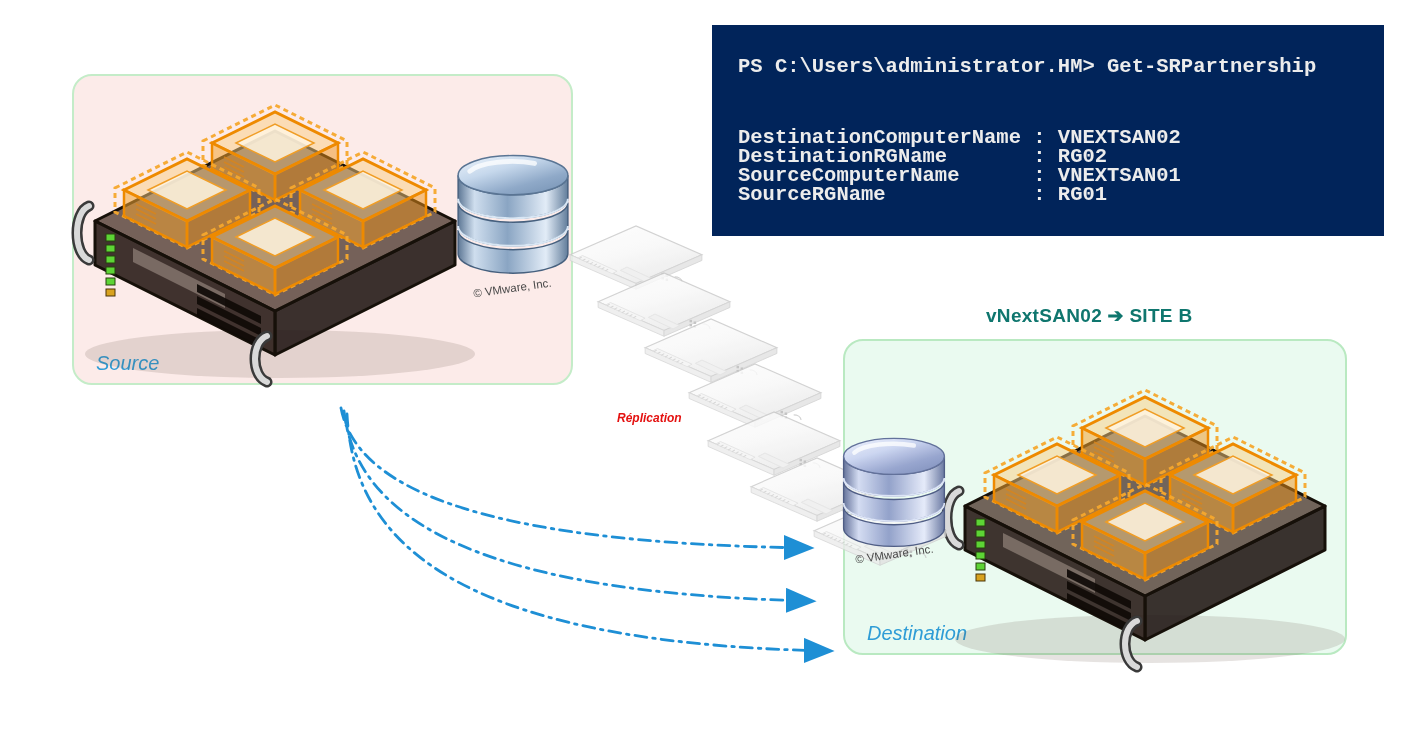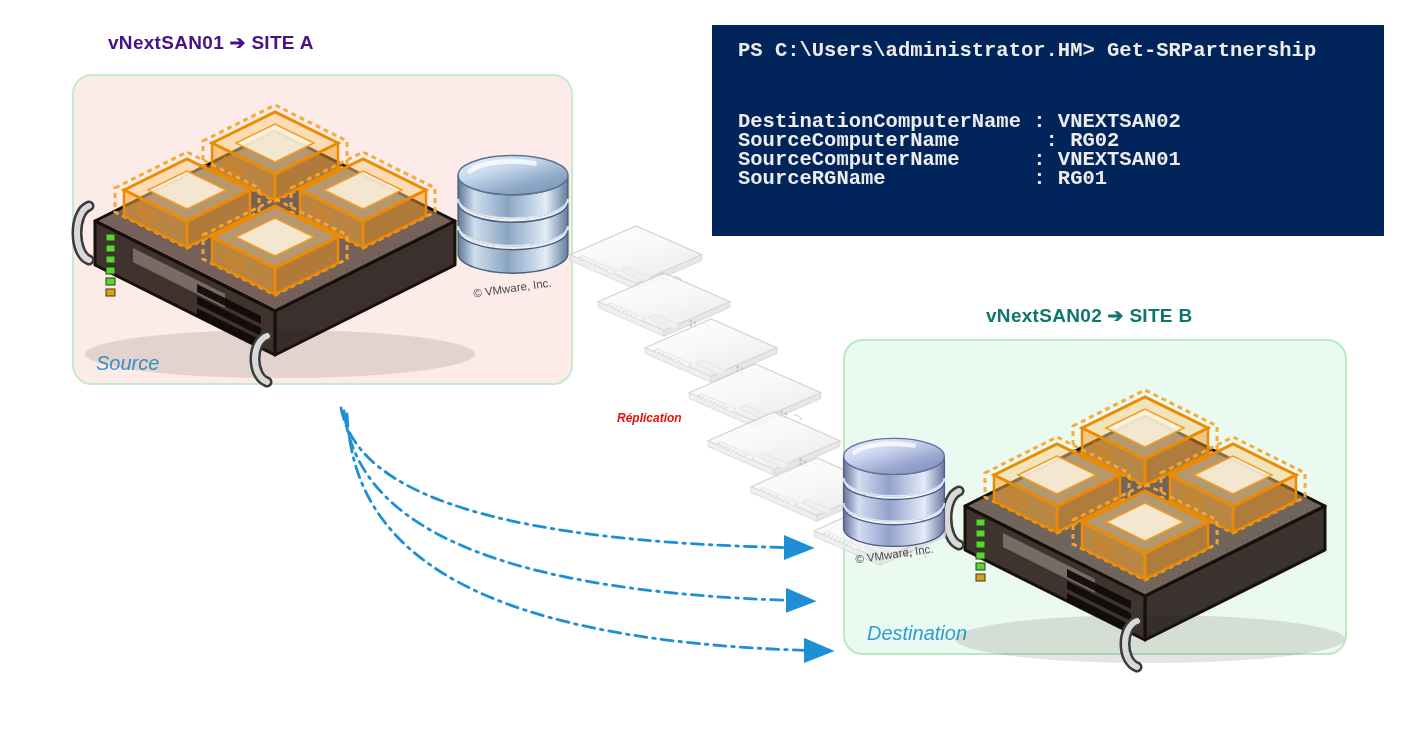--- a/index.html
+++ b/index.html
@@ -15,21 +15,21 @@
   .panel-label{position:absolute;left:22px;bottom:8px;font-style:italic;font-size:20px;color:#2e9cd6;}
   
   .site-title{position:absolute;font-size:19px;font-weight:bold;letter-spacing:.3px;white-space:nowrap;}
   .site-title.a{left:108px;top:31px;color:#4a1184;}
   .site-title.b{left:986px;top:304px;color:#0f766e;}
   
   .terminal{
     position:absolute;left:712px;top:25px;width:672px;height:211px;background:#01245a;
     color:#ececec;font-family:"Liberation Mono","DejaVu Sans Mono",monospace;
     font-weight:bold;font-size:20.5px;line-height:19px;box-sizing:border-box;
-    padding:16px 6px 0 26px;overflow:hidden;
+    padding:32px 6px 0 26px;overflow:hidden;
   }
   .terminal .prompt{white-space:pre;}
   .terminal .out{margin-top:52px;}
   .terminal .out div{white-space:pre;line-height:19px;}
   
   .replication{position:absolute;left:617px;top:411px;color:#e41110;font-size:12px;font-weight:bold;font-style:italic;}
   .footer{position:absolute;left:121px;top:644px;width:480px;text-align:center;color:#7030a0;font-weight:bold;font-size:19px;line-height:25px;}
   .credit{position:absolute;font-size:11.5px;color:#4a4a4a;transform:rotate(-8deg);white-space:nowrap;}
   .credit.src{left:473px;top:282px;}
   .credit.dst{left:855px;top:548px;}
@@ -166,27 +166,26 @@
   <svg class="abs db-dst" viewBox="0 0 120 150">
       <use href="#sym-db"></use>
     </svg>
   <div class="credit src">© VMware, Inc.</div>
   <div class="credit dst">© VMware, Inc.</div>
 
   <div class="terminal">
     <div class="prompt">PS C:\Users\administrator.HM&gt; Get-SRPartnership</div>
     <div class="out">
       <div>DestinationComputerName : VNEXTSAN02</div>
-      <div>SourceComputerName       : RG02</div>
+      <div>DestinationRGName       : RG02</div>
       <div>SourceComputerName      : VNEXTSAN01</div>
       <div>SourceRGName            : RG01</div>
     </div>
   </div>
 
-  <div class="site-title a">vNextSAN01 ➔ SITE A</div>
   <div class="site-title b">vNextSAN02 ➔ SITE B</div>
 
   <div class="replication">Réplication</div>
 
   <svg class="abs arrows" viewBox="0 0 530 270">
     <g fill="none" stroke="#1e8fd5" stroke-width="2.8" stroke-dasharray="12 6 2.5 6" stroke-linecap="round">
       <path d="M16,10 C30,85 140,145 484,150" marker-end="url(#arrh)"></path>
       <path d="M19,13 C30,110 130,195 486,203" marker-end="url(#arrh)"></path>
       <path d="M22,16 C28,135 115,245 504,253" marker-end="url(#arrh)"></path>
     </g>

